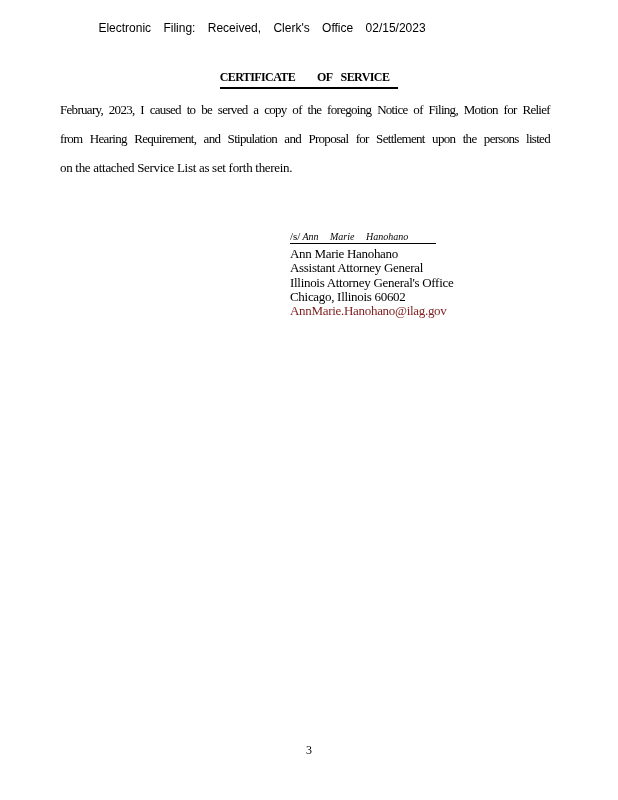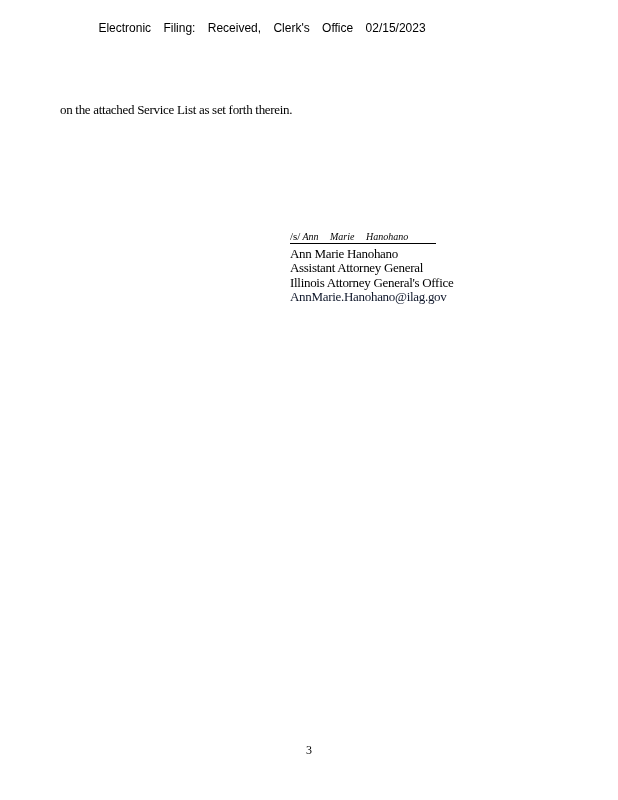--- a/index.html
+++ b/index.html
@@ -92,30 +92,40 @@
     font-size:12px;
   }
 </style>
 </head>
 <body>
 
 <div class="page">
 
   <div class="efile-header">Electronic Filing: Received, Clerk's Office 02/15/2023</div>
 
+  <div class="doc-title">
+    <div class="doc-title-inner">
+      <span class="w1">CERTIFICATE</span>
+      <span class="w2">OF</span>
+      <span class="w3">SERVICE</span>
+    </div>
+  </div>
 
   <div class="body-par">
+    <div class="pline">February, 2023, I caused to be served a copy of the foregoing Notice of Filing, Motion for Relief</div>
+    <div class="pline">from Hearing Requirement, and Stipulation and Proposal for Settlement upon the persons listed</div>
     <div class="pline pline-last">on the attached Service List as set forth therein.</div>
   </div>
 
   <div class="sig-block">
     <div class="sig-line">
       <span>/s/</span><span class="sig-script">Ann Marie Hanohano</span>
     </div>
     <div class="sig-text-line first">Ann Marie Hanohano</div>
     <div class="sig-text-line">Assistant Attorney General</div>
     <div class="sig-text-line">Illinois Attorney General's Office</div>
-    <div class="email-line" style="color: #0f172a;">AnnMarie.Hanohano@ilag.gov</div>
+    <div class="sig-text-line">Chicago, Illinois 60602</div>
+    <div class="email-line" style="color: #7f1d1d;">AnnMarie.Hanohano@ilag.gov</div>
   </div>
 
   <div class="page-number">3</div>
 
 </div>
 
 </body></html>

